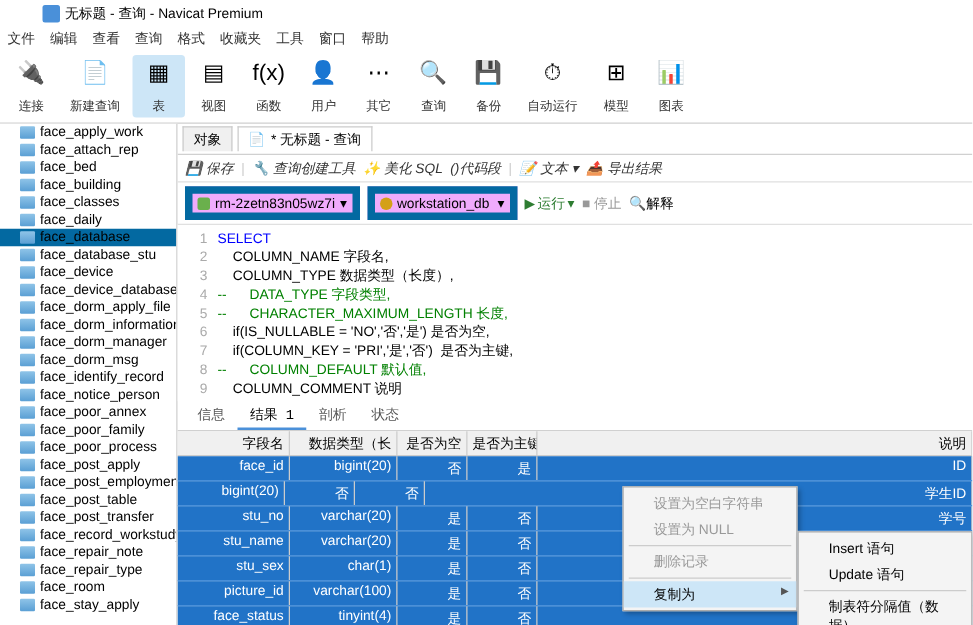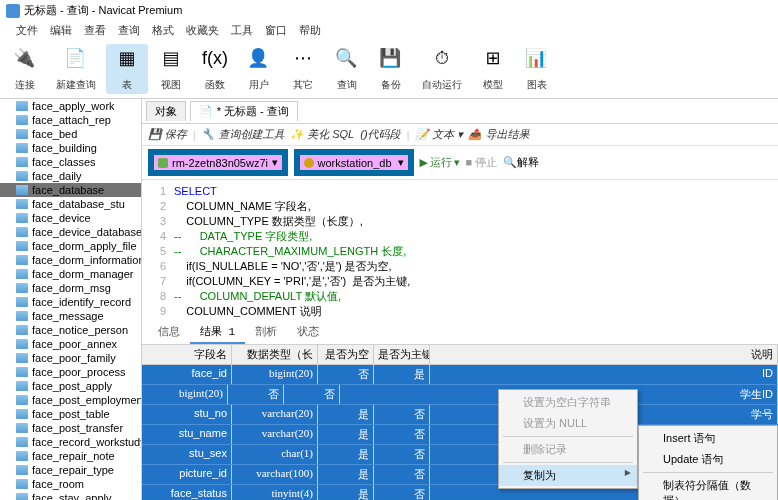--- a/index.html
+++ b/index.html
@@ -1,29 +1,29 @@
 <!DOCTYPE html>
 <html><head>
 <meta charset="utf-8">
 <style>
 * { margin: 0; padding: 0; box-sizing: border-box; font-family: "Microsoft YaHei", Arial, sans-serif; font-size: 11px; }
 body { background: #fff; width: 778px; height: 500px; overflow: hidden; position: relative; }
-.titlebar { background: #fff; padding: 3px 6px; display: flex; align-items: center; gap: 4px; }
+.titlebar { background: #fff; padding: 3px 6px; display: flex; align-items: center; gap: 4px; margin-left: 28px; }
 .titlebar-icon { width: 14px; height: 14px; background: #4a90d9; border-radius: 2px; }
-.menubar { background: #fff; padding: 2px 16px; display: flex; gap: 12px; color: #333; }
+.menubar { background: #fff; padding: 2px 6px; display: flex; gap: 12px; color: #333; }
 .menubar span { cursor: default; }
 .toolbar { background: #fff; padding: 4px 4px; display: flex; gap: 2px; border-bottom: 1px solid #d0d0d0; }
 .toolbtn { display: flex; flex-direction: column; align-items: center; padding: 2px 8px; min-width: 42px; cursor: pointer; border-radius: 3px; }
 .toolbtn.active { background: #cde6f7; }
 .toolbtn .ticon { width: 24px; height: 24px; display: flex; align-items: center; justify-content: center; font-size: 18px; }
 .toolbtn .tlabel { font-size: 10px; color: #333; margin-top: 8px; }
 .main { display: flex; height: calc(500px - 74px); }
 .sidebar { width: 142px; background: #fff; border-right: 1px solid #d0d0d0; overflow-y: auto; }
 .tree-item { display: flex; align-items: center; padding: 1px 4px 1px 16px; gap: 4px; cursor: pointer; white-space: nowrap; overflow: hidden; }
-.tree-item.selected { background: #737373; text-align: right; }
+.tree-item.selected { background: #0369a1; text-align: right; }
 .tree-icon { width: 12px; height: 10px; background: linear-gradient(#8fc4e8,#5a9fd4); border-radius: 1px; flex-shrink: 0; }
 .content { flex: 1; display: flex; flex-direction: column; overflow: hidden; }
 .tabbar { display: flex; padding: 2px 4px; gap: 4px; align-items: center; border-bottom: 1px solid #d0d0d0; }
 .tab { padding: 2px 8px; border: 1px solid #ccc; border-bottom: none; background: #f0f0f0; display: flex; align-items: center; gap: 4px; }
 .tab.active { background: #fff; }
 .subbar { display: flex; padding: 3px 6px; gap: 6px; align-items: center; border-bottom: 1px solid #e0e0e0; font-size: 11px; color: #333; font-style: italic; }
 .subbar .sep { color: #ccc; }
 .connbar { display: flex; padding: 3px 6px; gap: 6px; align-items: center; border-bottom: 1px solid #e0e0e0; }
 .conn-sel { border: 6px solid #0369a1; padding: 1px 4px; min-width: 120px; display: flex; align-items: center; gap: 4px; background: #f0abfc; }
 .conn-icon { width: 10px; height: 10px; background: #6ab04c; border-radius: 2px; }
@@ -34,21 +34,21 @@
 .lno { width: 24px; text-align: right; color: #aaa; padding-right: 8px; }
 .ecode { flex: 1; white-space: pre; }
 .kw { color: #0000ff; }
 .cmt { color: #008000; }
 .result-tabs { display: flex; padding: 0 6px; border-bottom: 1px solid #d0d0d0; }
 .rtab { padding: 3px 10px; color: #555; cursor: pointer; }
 .rtab.active { color: #000; border-bottom: 2px solid #4a90d9; font-family: Liberation Mono, monospace; }
 .grid { font-size: 11px; }
 .ghead { display: flex; background: #f0f0f0; border-bottom: 1px solid #ccc; }
 .gcell { padding: 2px 4px; border-right: 1px solid #ccc; overflow: hidden; white-space: nowrap; text-align: right; }
-.c1 { width: 90px; } .c2 { width: 86px; font-family: Liberation Serif, serif; } .c3 { width: 56px; } .c4 { width: 56px; } .c5 { flex: 1; }
+.c1 { width: 90px; } .c2 { width: 86px; } .c3 { width: 56px; } .c4 { width: 56px; } .c5 { flex: 1; }
 .grow { display: flex; background: #2173c7; color: #fff; border-bottom: 1px solid #4a90d9; }
 .grow.sel { background: #1e5fa8; }
 .ctx-menu { position: absolute; background: #f4f4f4; border: 1px solid #aaa; box-shadow: 2px 2px 4px rgba(0,0,0,.3); min-width: 140px; padding: 2px 0; z-index: 10; }
 .ctx-item { padding: 3px 18px 3px 24px; cursor: pointer; position: relative; }
 .ctx-item.disabled { color: #999; }
 .ctx-sep { height: 1px; background: #ccc; margin: 2px 4px; }
 .ctx-item.sub::after { content: "▶"; position: absolute; right: 6px; font-size: 8px; color: #555; }
 .watermark { position: absolute; bottom: 2px; right: 6px; font-size: 10px; color: #ccc; }
 </style>
 </head>
@@ -179,24 +179,20 @@
       <div class="tree-item">
         <span class="tree-icon"></span>
         <span>face_dorm_msg</span>
       </div>
       <div class="tree-item">
         <span class="tree-icon"></span>
         <span>face_identify_record</span>
       </div>
       <div class="tree-item">
         <span class="tree-icon"></span>
-        <span>face_message</span>
-      </div>
-      <div class="tree-item">
-        <span class="tree-icon"></span>
         <span>face_notice_person</span>
       </div>
       <div class="tree-item">
         <span class="tree-icon"></span>
         <span>face_poor_annex</span>
       </div>
       <div class="tree-item">
         <span class="tree-icon"></span>
         <span>face_poor_family</span>
       </div>

